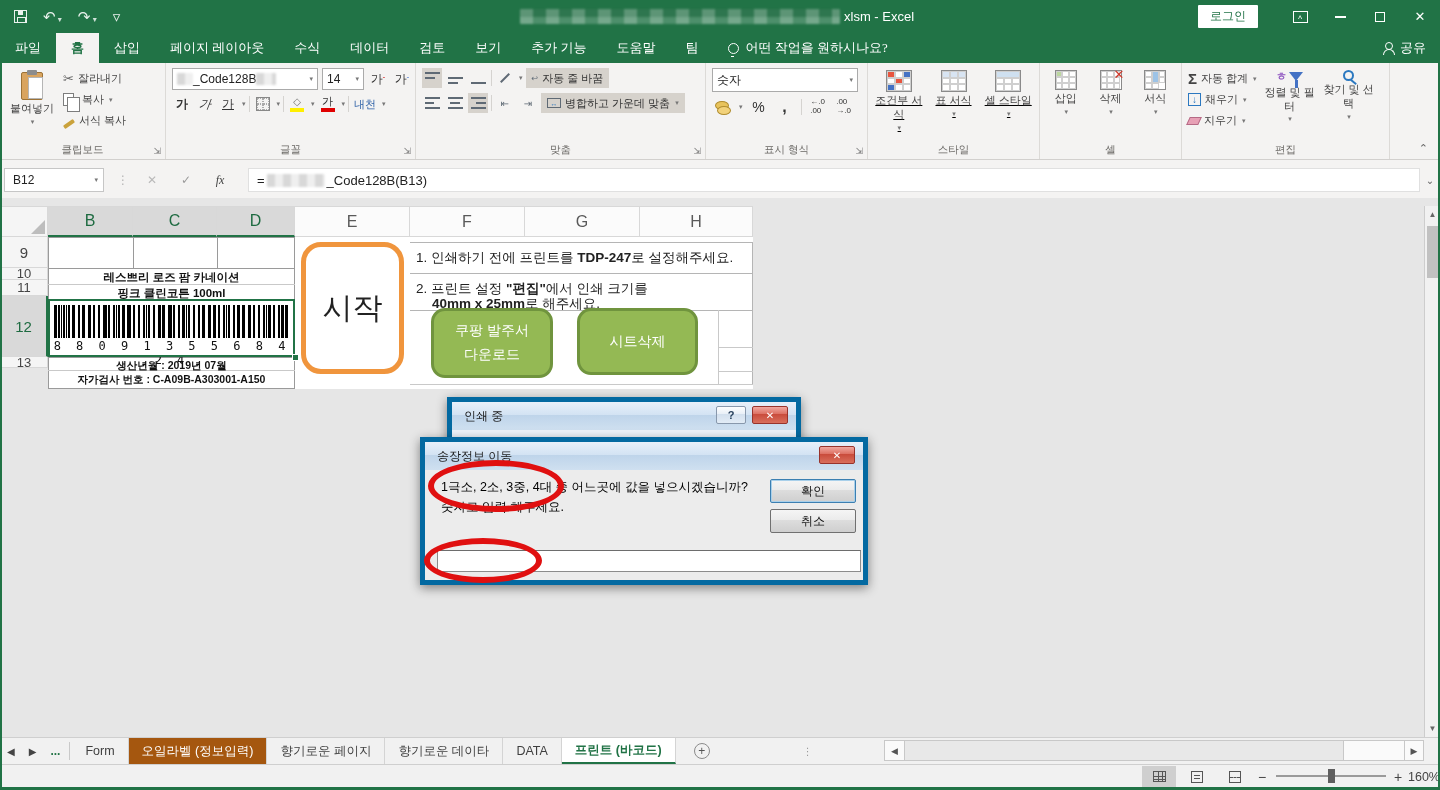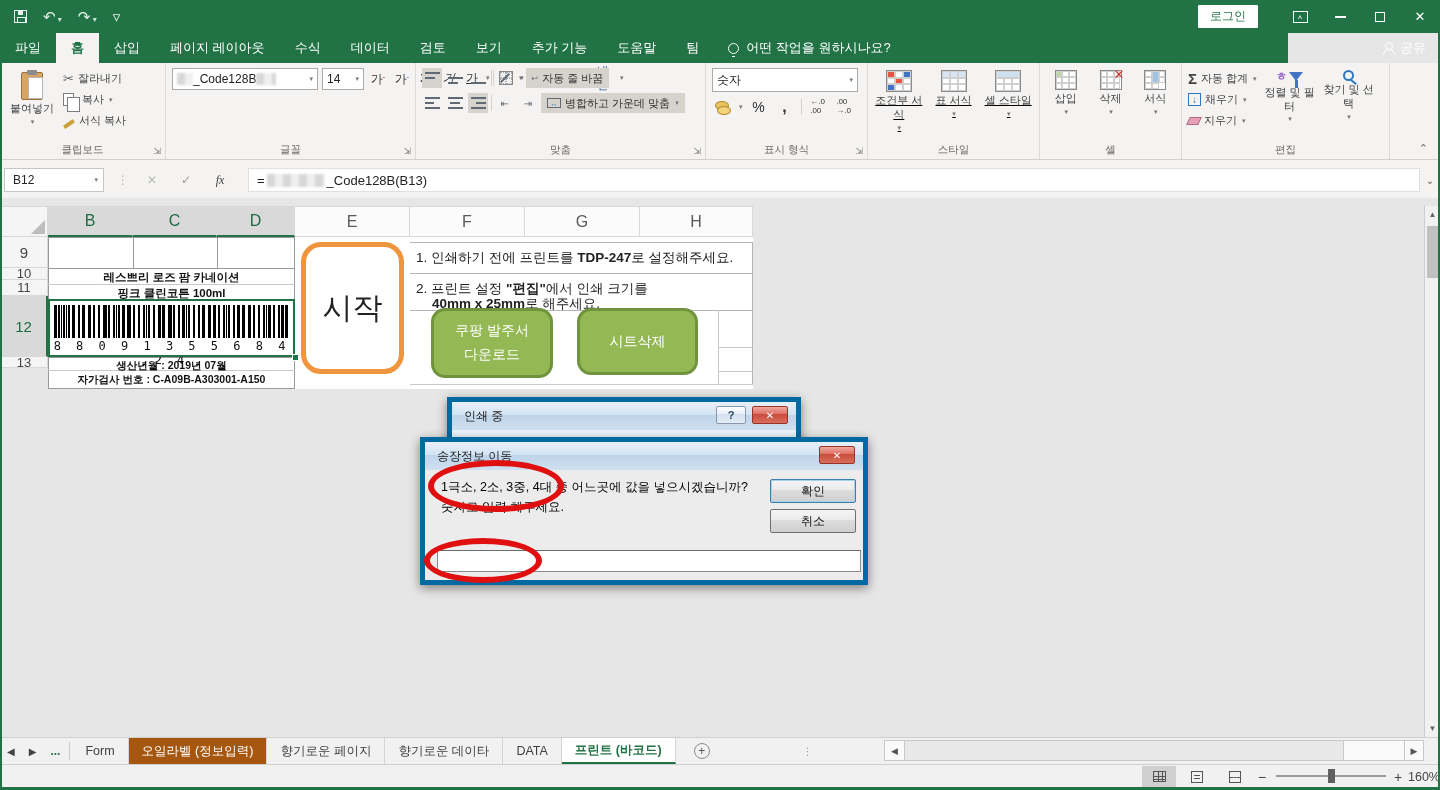--- a/index.html
+++ b/index.html
@@ -20,21 +20,21 @@
     background:repeating-linear-gradient(90deg,rgba(255,255,255,.28) 0 13px,rgba(255,255,255,.07) 13px 26px),
                repeating-linear-gradient(0deg,rgba(255,255,255,.14) 0 7px,rgba(0,0,0,.06) 7px 15px);
     filter:blur(1.2px);}
   .winbtns{position:absolute;right:0;top:0;height:33px;display:flex;align-items:center;}
   .login{background:#fff;color:#217346;font-size:12px;padding:3px 12px;border-radius:1px;margin-right:22px;cursor:default;}
   .wbtn{width:40px;height:33px;display:flex;align-items:center;justify-content:center;font-size:13px;color:#fff;}
   .ribbonopts{width:15px;height:12px;border:1.5px solid #fff;position:relative;font-size:8px;display:flex;align-items:flex-end;justify-content:center;color:#fff;}
   .maxbox{width:10px;height:10px;border:1.5px solid #fff;}
   .minline{width:11px;height:2px;background:#fff;}
   
-  .tabrow{position:absolute;left:0;top:33px;width:1288px;height:30px;background:#217346;display:flex;align-items:stretch;color:#fff;font-size:13px;}
+  .tabrow{position:absolute;left:0;top:33px;width:1440px;height:30px;background:#217346;display:flex;align-items:stretch;color:#fff;font-size:13px;font-family:Liberation Serif, serif;}
   .rtab{padding:0 15px;display:flex;align-items:center;cursor:default;}
   .rtab.sel{background:#f4f3f2;color:#217346;font-weight:bold;}
   .tellme{display:flex;align-items:center;gap:7px;padding:0 14px;}
   .bulb{width:11px;height:11px;border:1.5px solid #fff;border-radius:50%;position:relative;}
   .bulb:after{content:"";position:absolute;left:2.5px;bottom:-4px;width:3px;height:3px;border-bottom:1.5px solid #fff;}
   .share{position:absolute;right:14px;top:33px;height:30px;display:flex;align-items:center;gap:6px;color:#fff;font-size:13px;}
   .person{width:12px;height:12px;position:relative;}
   .person:before{content:"";position:absolute;left:3px;top:0;width:6px;height:6px;border:1.3px solid #fff;border-radius:50%;}
   .person:after{content:"";position:absolute;left:1px;bottom:-1px;width:10px;height:5px;border:1.3px solid #fff;border-bottom:none;border-radius:6px 6px 0 0;}
   
@@ -149,20 +149,24 @@
 
 <div id="window">
 
   <div class="titlebar">
     <div class="qat">
       <div class="floppy"></div>
       <span class="ic">↶<span class="caret"> ▾</span></span>
       <span class="ic">↷<span class="caret"> ▾</span></span>
       <span class="ic caret">▿</span>
     </div>
+    <div class="titletext">
+      <div class="pix-green"></div>
+      <span>xlsm  -  Excel</span>
+    </div>
     <div class="winbtns">
       <span class="login">로그인</span>
       <span class="wbtn">
           <span class="ribbonopts">˄</span>
         </span>
       <span class="wbtn">
           <span class="minline"></span>
         </span>
       <span class="wbtn">
           <span class="maxbox"></span>
@@ -213,21 +217,21 @@
           </div>
         <div class="smallrow">
             <span class="brushic"></span>
             <span>서식 복사</span>
           </div>
       </div>
       <div class="glabel">클립보드</div>
       <div class="launch">⇲</div>
     </div>
 
-    <div class="grp" style="width:250px;flex-direction:row;gap:4px;">
+    <div class="grp" style="width:250px;flex-direction:column;gap:4px;">
       <div style="display:flex;gap:4px;align-items:center;">
         <div class="combo" style="width:146px;">
           <span class="pix-gray" style="width:16px;"></span>
           <span>_Code128B</span>
           <span class="pix-gray" style="width:20px;"></span>
           <span class="dd">▾</span>
         </div>
         <div class="combo" style="width:42px;">
             <span>14</span>
             <span class="dd">▾</span>

